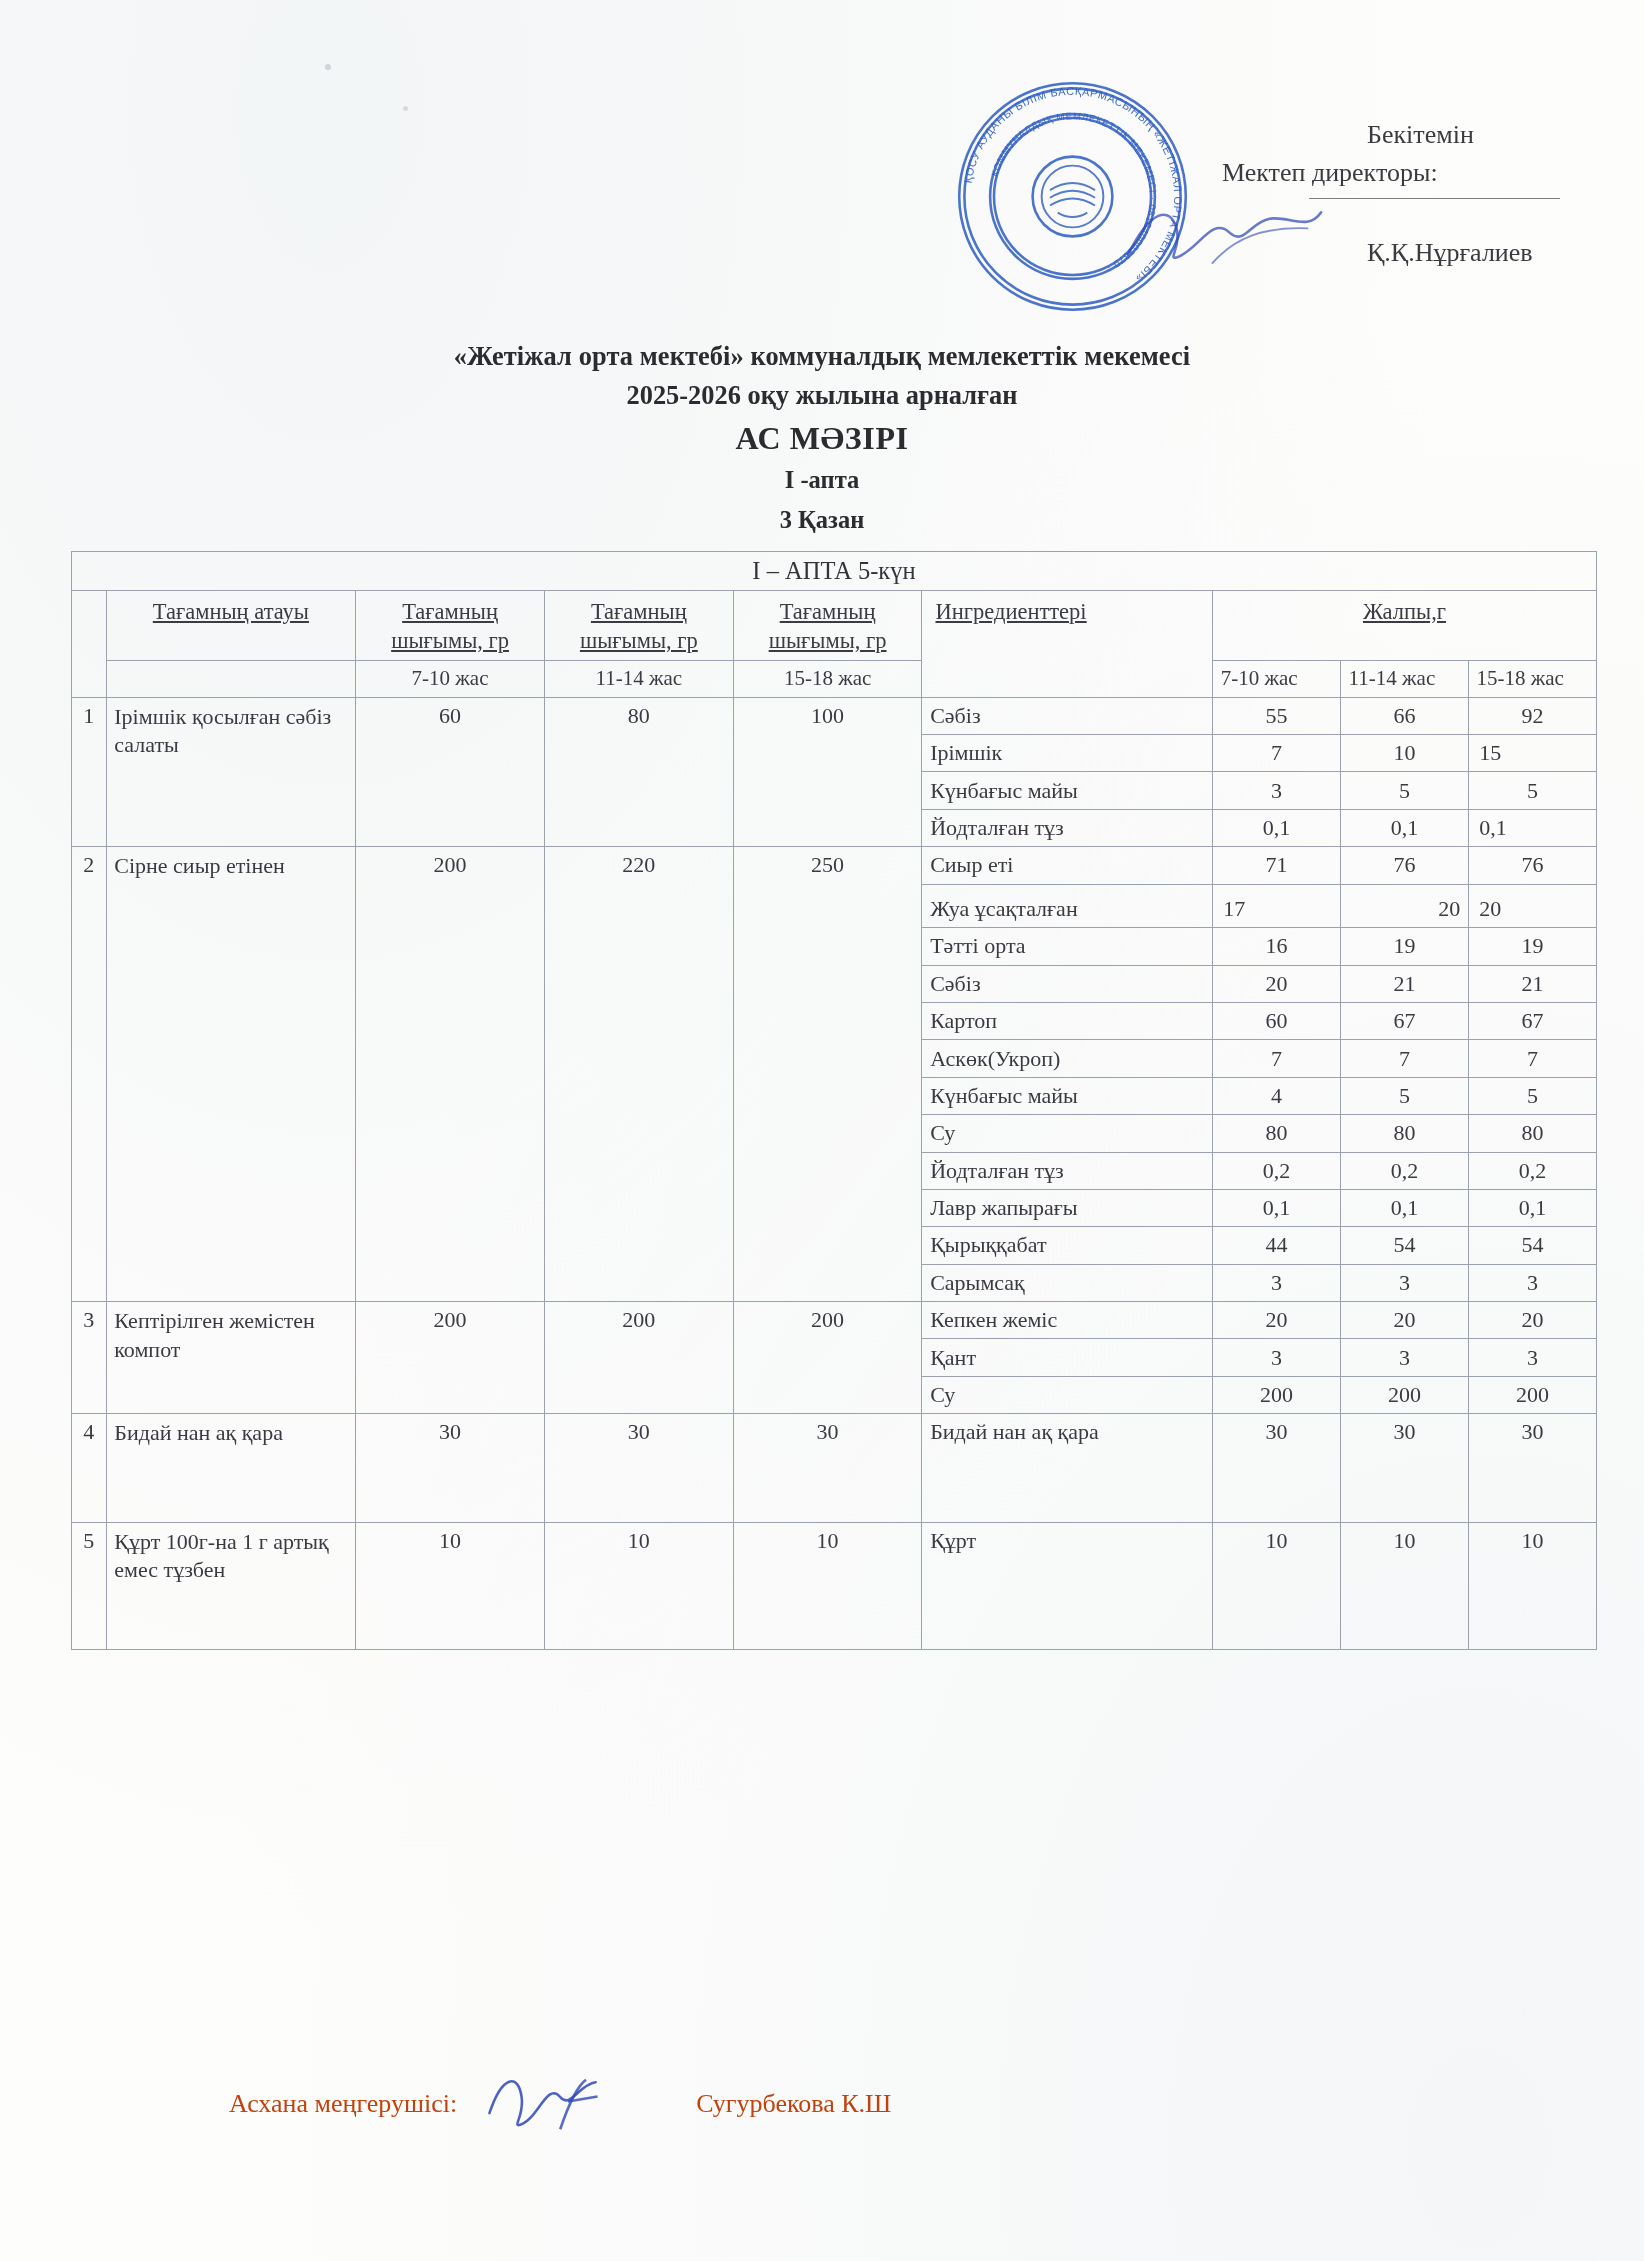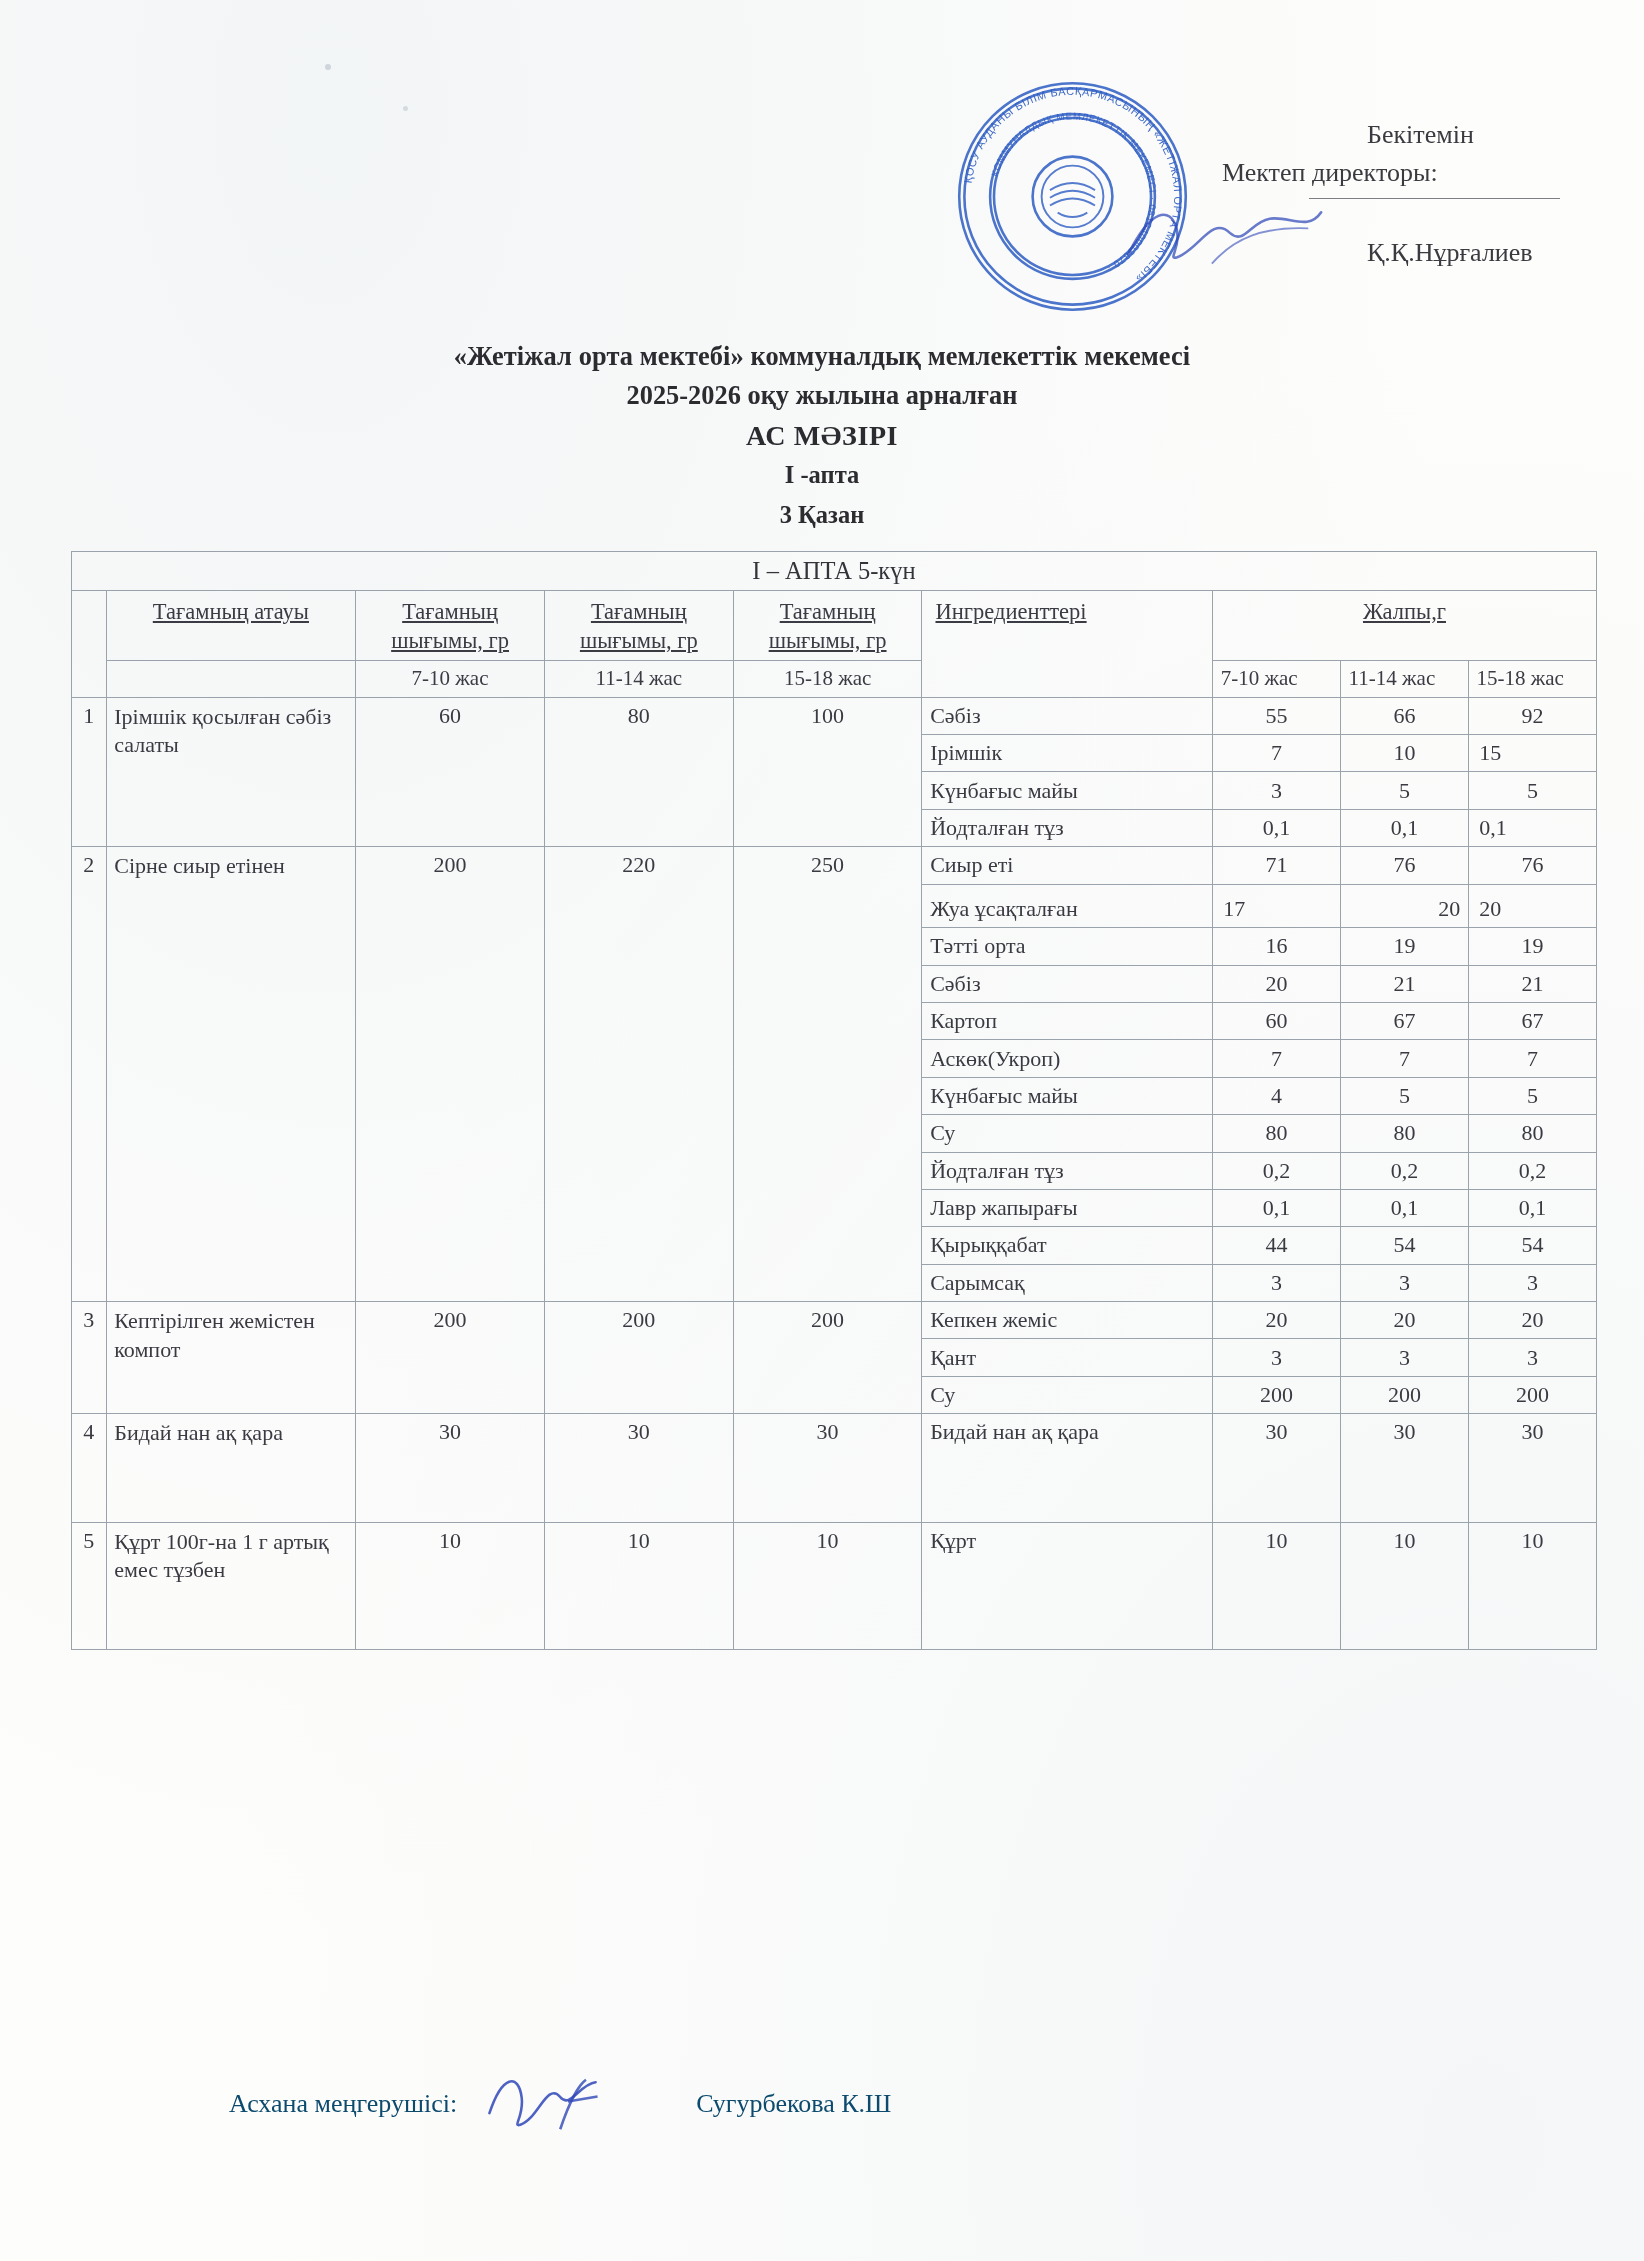--- a/index.html
+++ b/index.html
@@ -84,21 +84,21 @@
   .titles {
     position: absolute;
     top: 341px;
     left: 0;
     width: 100%;
     text-align: center;
     font-weight: bold;
   }
   .titles .t1 { font-size: 26.4px; letter-spacing: 0.1px; }
   .titles .t2 { font-size: 26.4px; margin-top: 7.7px; }
-  .titles .t3 { font-size: 28px; margin-top: 9px; letter-spacing: 0.6px; }
+  .titles .t3 { font-size: 32px; margin-top: 9px; letter-spacing: 0.6px; }
   .titles .t4 { font-size: 24.5px; margin-top: 9px; }
   .titles .t5 { font-size: 24.5px; margin-top: 12px; }
 
   
   .table-wrap {
     position: absolute;
     top: 551px;
     left: 71px;
     width: 1526px;
   }
@@ -146,21 +146,21 @@
   td.g    { text-align: center; padding-top: 6.4px; }
   td.g.l  { text-align: left; padding-left: 10.3px; }
   .no-b { border-bottom: none !important; }
 
   
   .footer {
     position: absolute;
     left: 229px;
     bottom: 122px;
     font-size: 26px;
-    color: #0c4a6e;
+    color: #c2410c;
     display: flex;
     align-items: center;
     gap: 26px;
   }
   .footer .sig-svg { width: 148px; height: 71px; }
   .footer .nm { margin-left: 39px; }
 
   .corner-mark {
     position: absolute;
     left: 325px;

